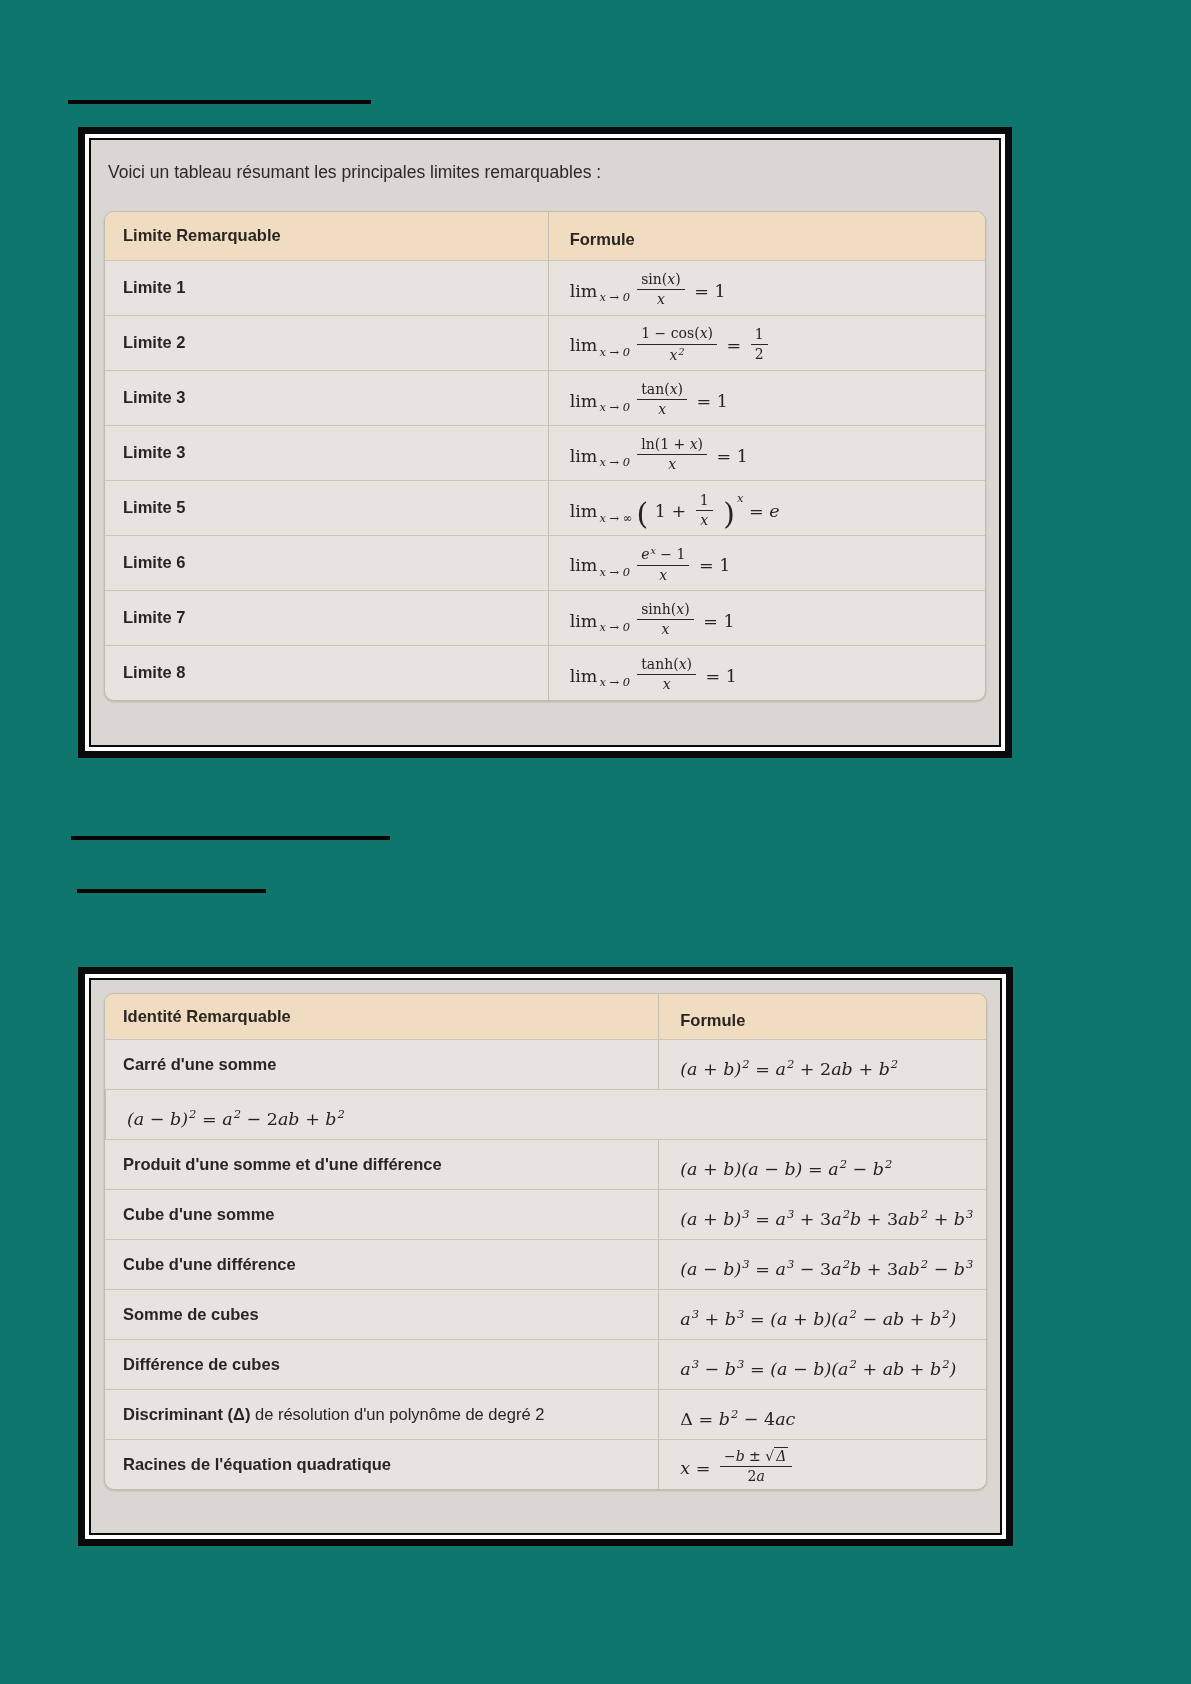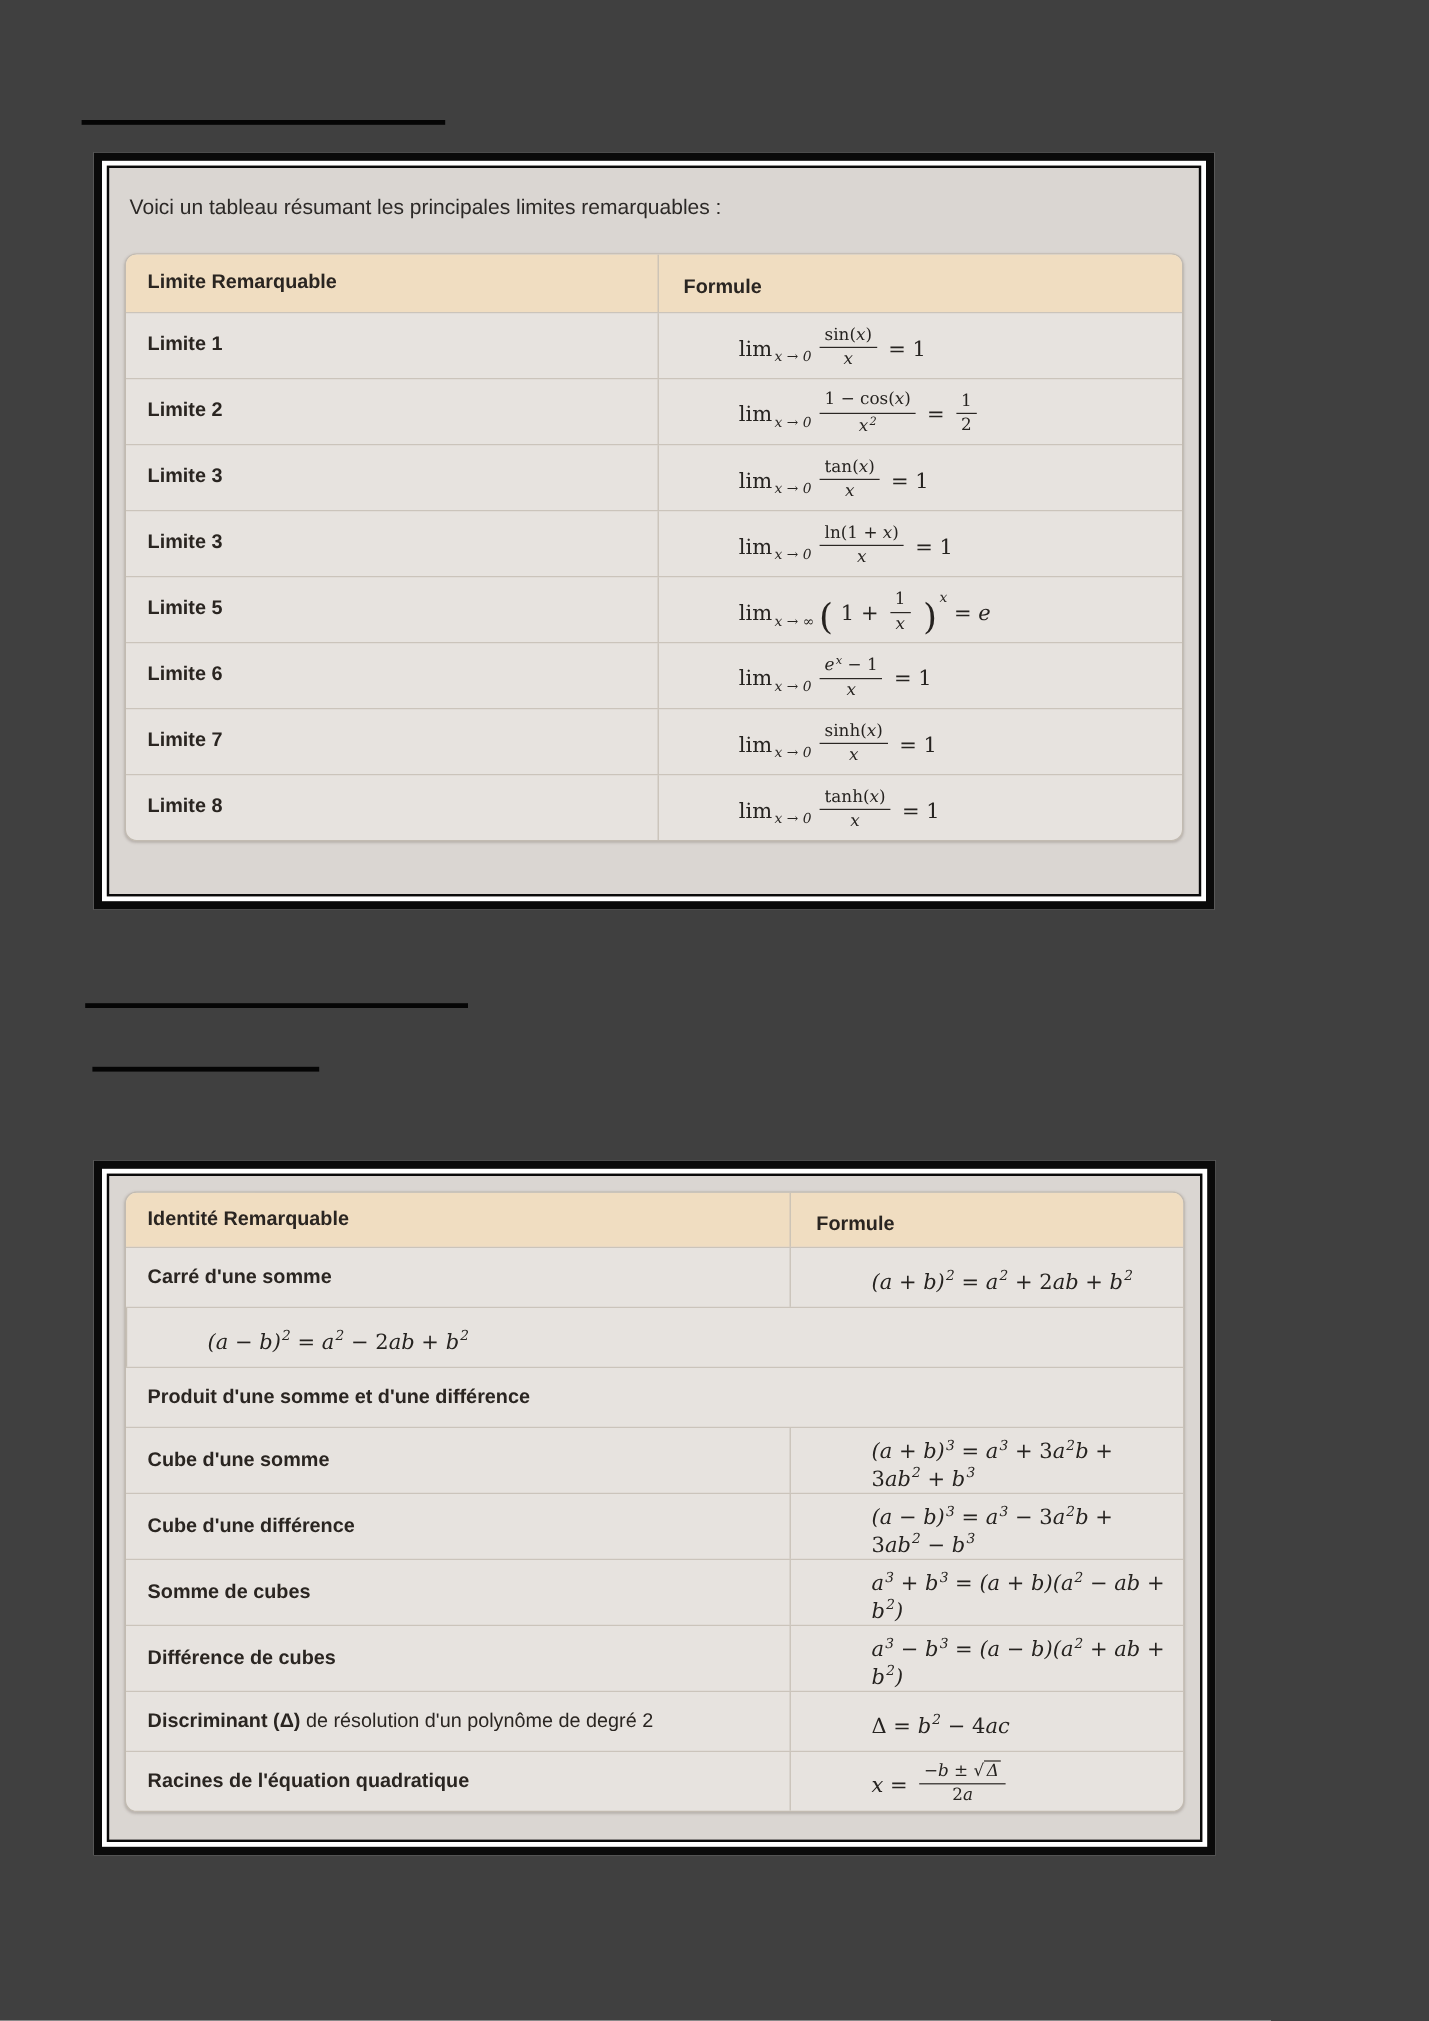--- a/index.html
+++ b/index.html
@@ -1,16 +1,16 @@
 <!DOCTYPE html>
 <html><head>
 <meta charset="utf-8">
 <style>
   html,body{margin:0;padding:0;background:#ffffff;}
-  #page{position:relative;width:1191px;height:1684px;background:#404040;overflow:hidden;
+  #page{position:relative;width:1191px;height:1684px;background:#0f766e;overflow:hidden;
         font-family:"Liberation Sans",sans-serif;color:#2a2624;}
 
   .redline{position:absolute;background:#050505;}
 
   
   .panel{position:absolute;box-sizing:border-box;border:7px solid #0a0a0a;background:#ffffff;padding:4px;}
   .panel-inner{box-sizing:border-box;border:2px solid #0a0a0a;background:#dad6d2;width:100%;height:100%;
                padding:13px;overflow:hidden;}
 
   .intro{font-size:17.5px;line-height:1.3;color:#2c2927;margin:8px 2px 27px 4px;}
@@ -27,21 +27,21 @@
   .t-limits .c1{width:50.3%;}
   .t-limits .trow{min-height:54px;}
   .t-limits .mhead .cell{min-height:48px;}
   .t-ident .c1{width:62.8%;}
   .t-ident .trow{min-height:49px;}
   .t-ident .mhead .cell{min-height:45px;}
   .lbl-b{font-weight:700;font-size:16.5px;color:#2a2521;}
   .lbl-r{font-weight:400;font-size:16.5px;color:#2a2521;}
 
   
-  .formula{font-family:"DejaVu Serif",serif;font-size:17.5px;color:#262320;line-height:1.2;margin-left:46px;}
+  .formula{font-family:"DejaVu Serif",serif;font-size:17.5px;color:#262320;line-height:1.2;}
   .mi{font-style:italic;}
   .mr{font-style:normal;}
   .msub{font-size:11.5px;font-style:italic;vertical-align:-5px;margin:0 3px 0 2px;}
   .msup{font-size:11.5px;font-style:italic;vertical-align:7px;margin-left:1px;}
   .msup.high{vertical-align:15px;}
   .frac{display:inline-flex;flex-direction:column;align-items:center;vertical-align:middle;
         font-size:14px;line-height:1.25;margin:0 4px;transform:translateY(-2px);}
   .frac .fnum{border-bottom:1.4px solid #2a2623;padding:0 4px 1px;white-space:nowrap;}
   .frac .fden{padding-top:1px;white-space:nowrap;}
   .frac .msup{font-size:9.5px;vertical-align:5px;}
@@ -176,20 +176,23 @@
             </div>
             <div class="trow">
               <div class="cell c2">
                 <span class="formula"><span class="mi">(a − b)</span><span class="msup">2</span><span class="mr"> = </span><span class="mi">a</span><span class="msup">2</span><span class="mr"> − 2</span><span class="mi">ab</span><span class="mr"> + </span><span class="mi">b</span><span class="msup">2</span></span>
               </div>
             </div>
             <div class="trow">
               <div class="cell c1">
                 <span><span class="lbl-b">Produit d'une somme et d'une différence</span></span>
               </div>
+              <div class="cell c2">
+                <span class="formula"><span class="mi">(a + b)(a − b)</span><span class="mr"> = </span><span class="mi">a</span><span class="msup">2</span><span class="mr"> − </span><span class="mi">b</span><span class="msup">2</span></span>
+              </div>
             </div>
             <div class="trow">
               <div class="cell c1">
                 <span><span class="lbl-b">Cube d'une somme</span></span>
               </div>
               <div class="cell c2">
                 <span class="formula"><span class="mi">(a + b)</span><span class="msup">3</span><span class="mr"> = </span><span class="mi">a</span><span class="msup">3</span><span class="mr"> + 3</span><span class="mi">a</span><span class="msup">2</span><span class="mi">b</span><span class="mr"> + 3</span><span class="mi">ab</span><span class="msup">2</span><span class="mr"> + </span><span class="mi">b</span><span class="msup">3</span></span>
               </div>
             </div>
             <div class="trow">

